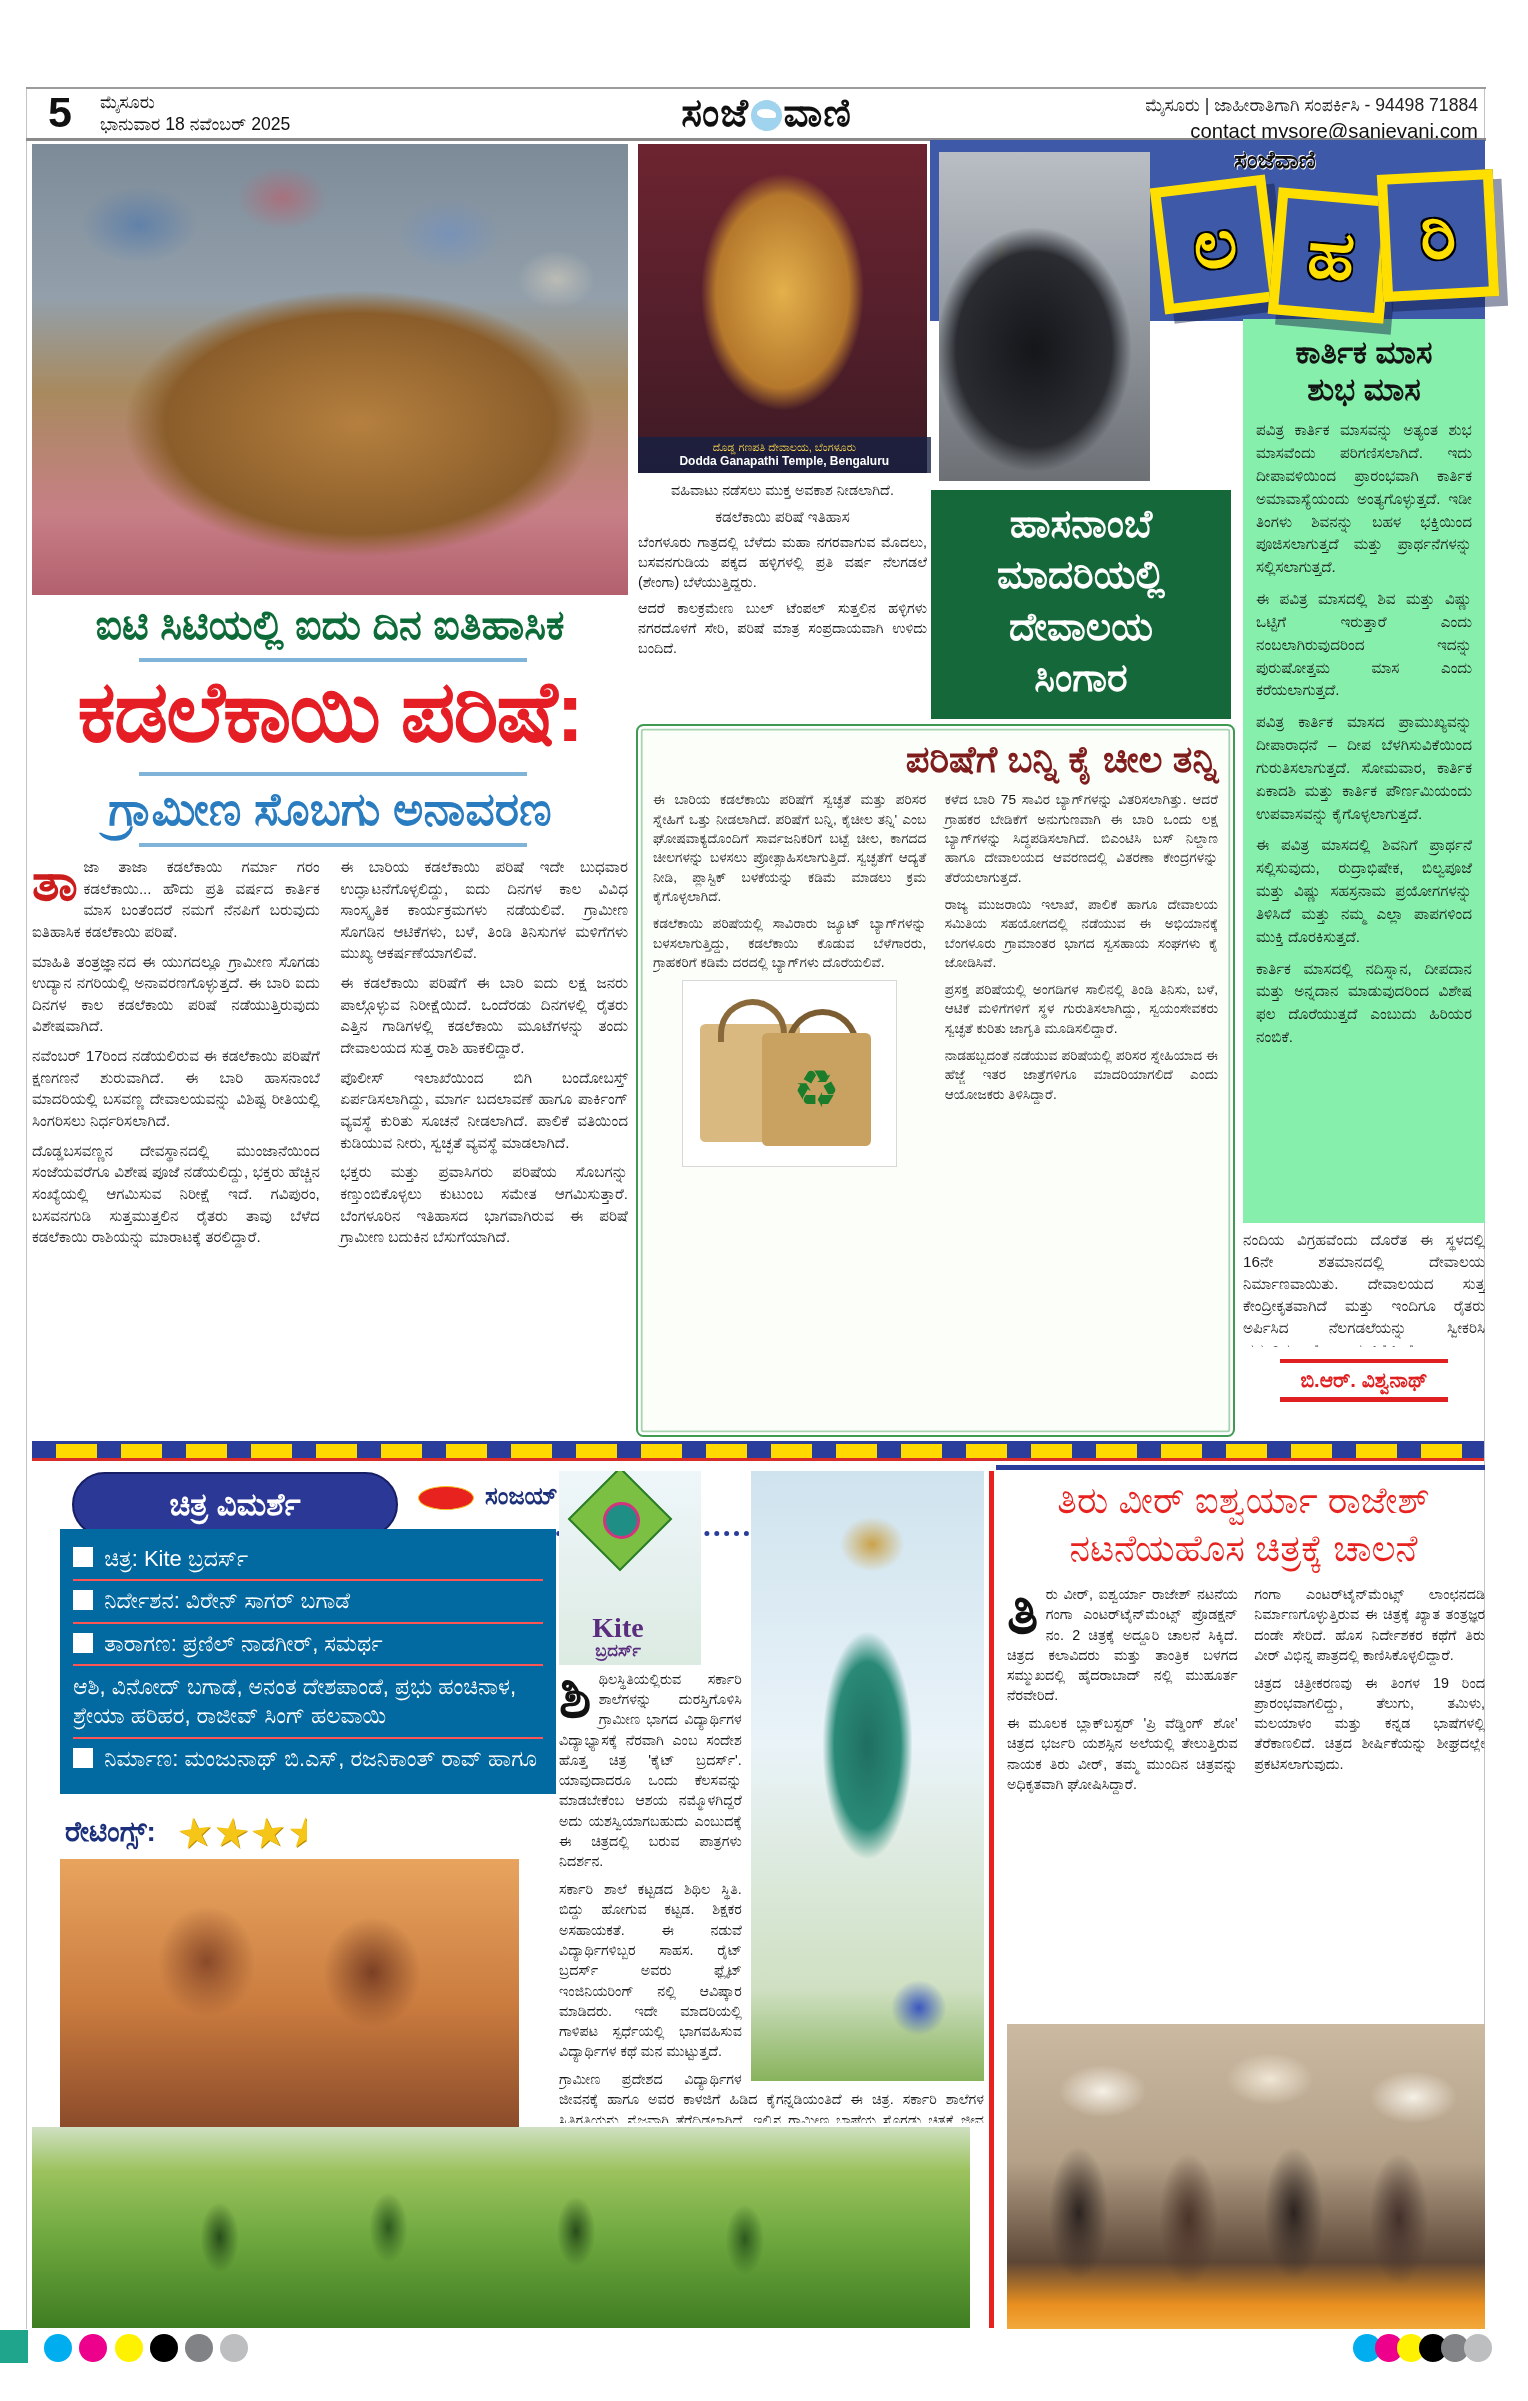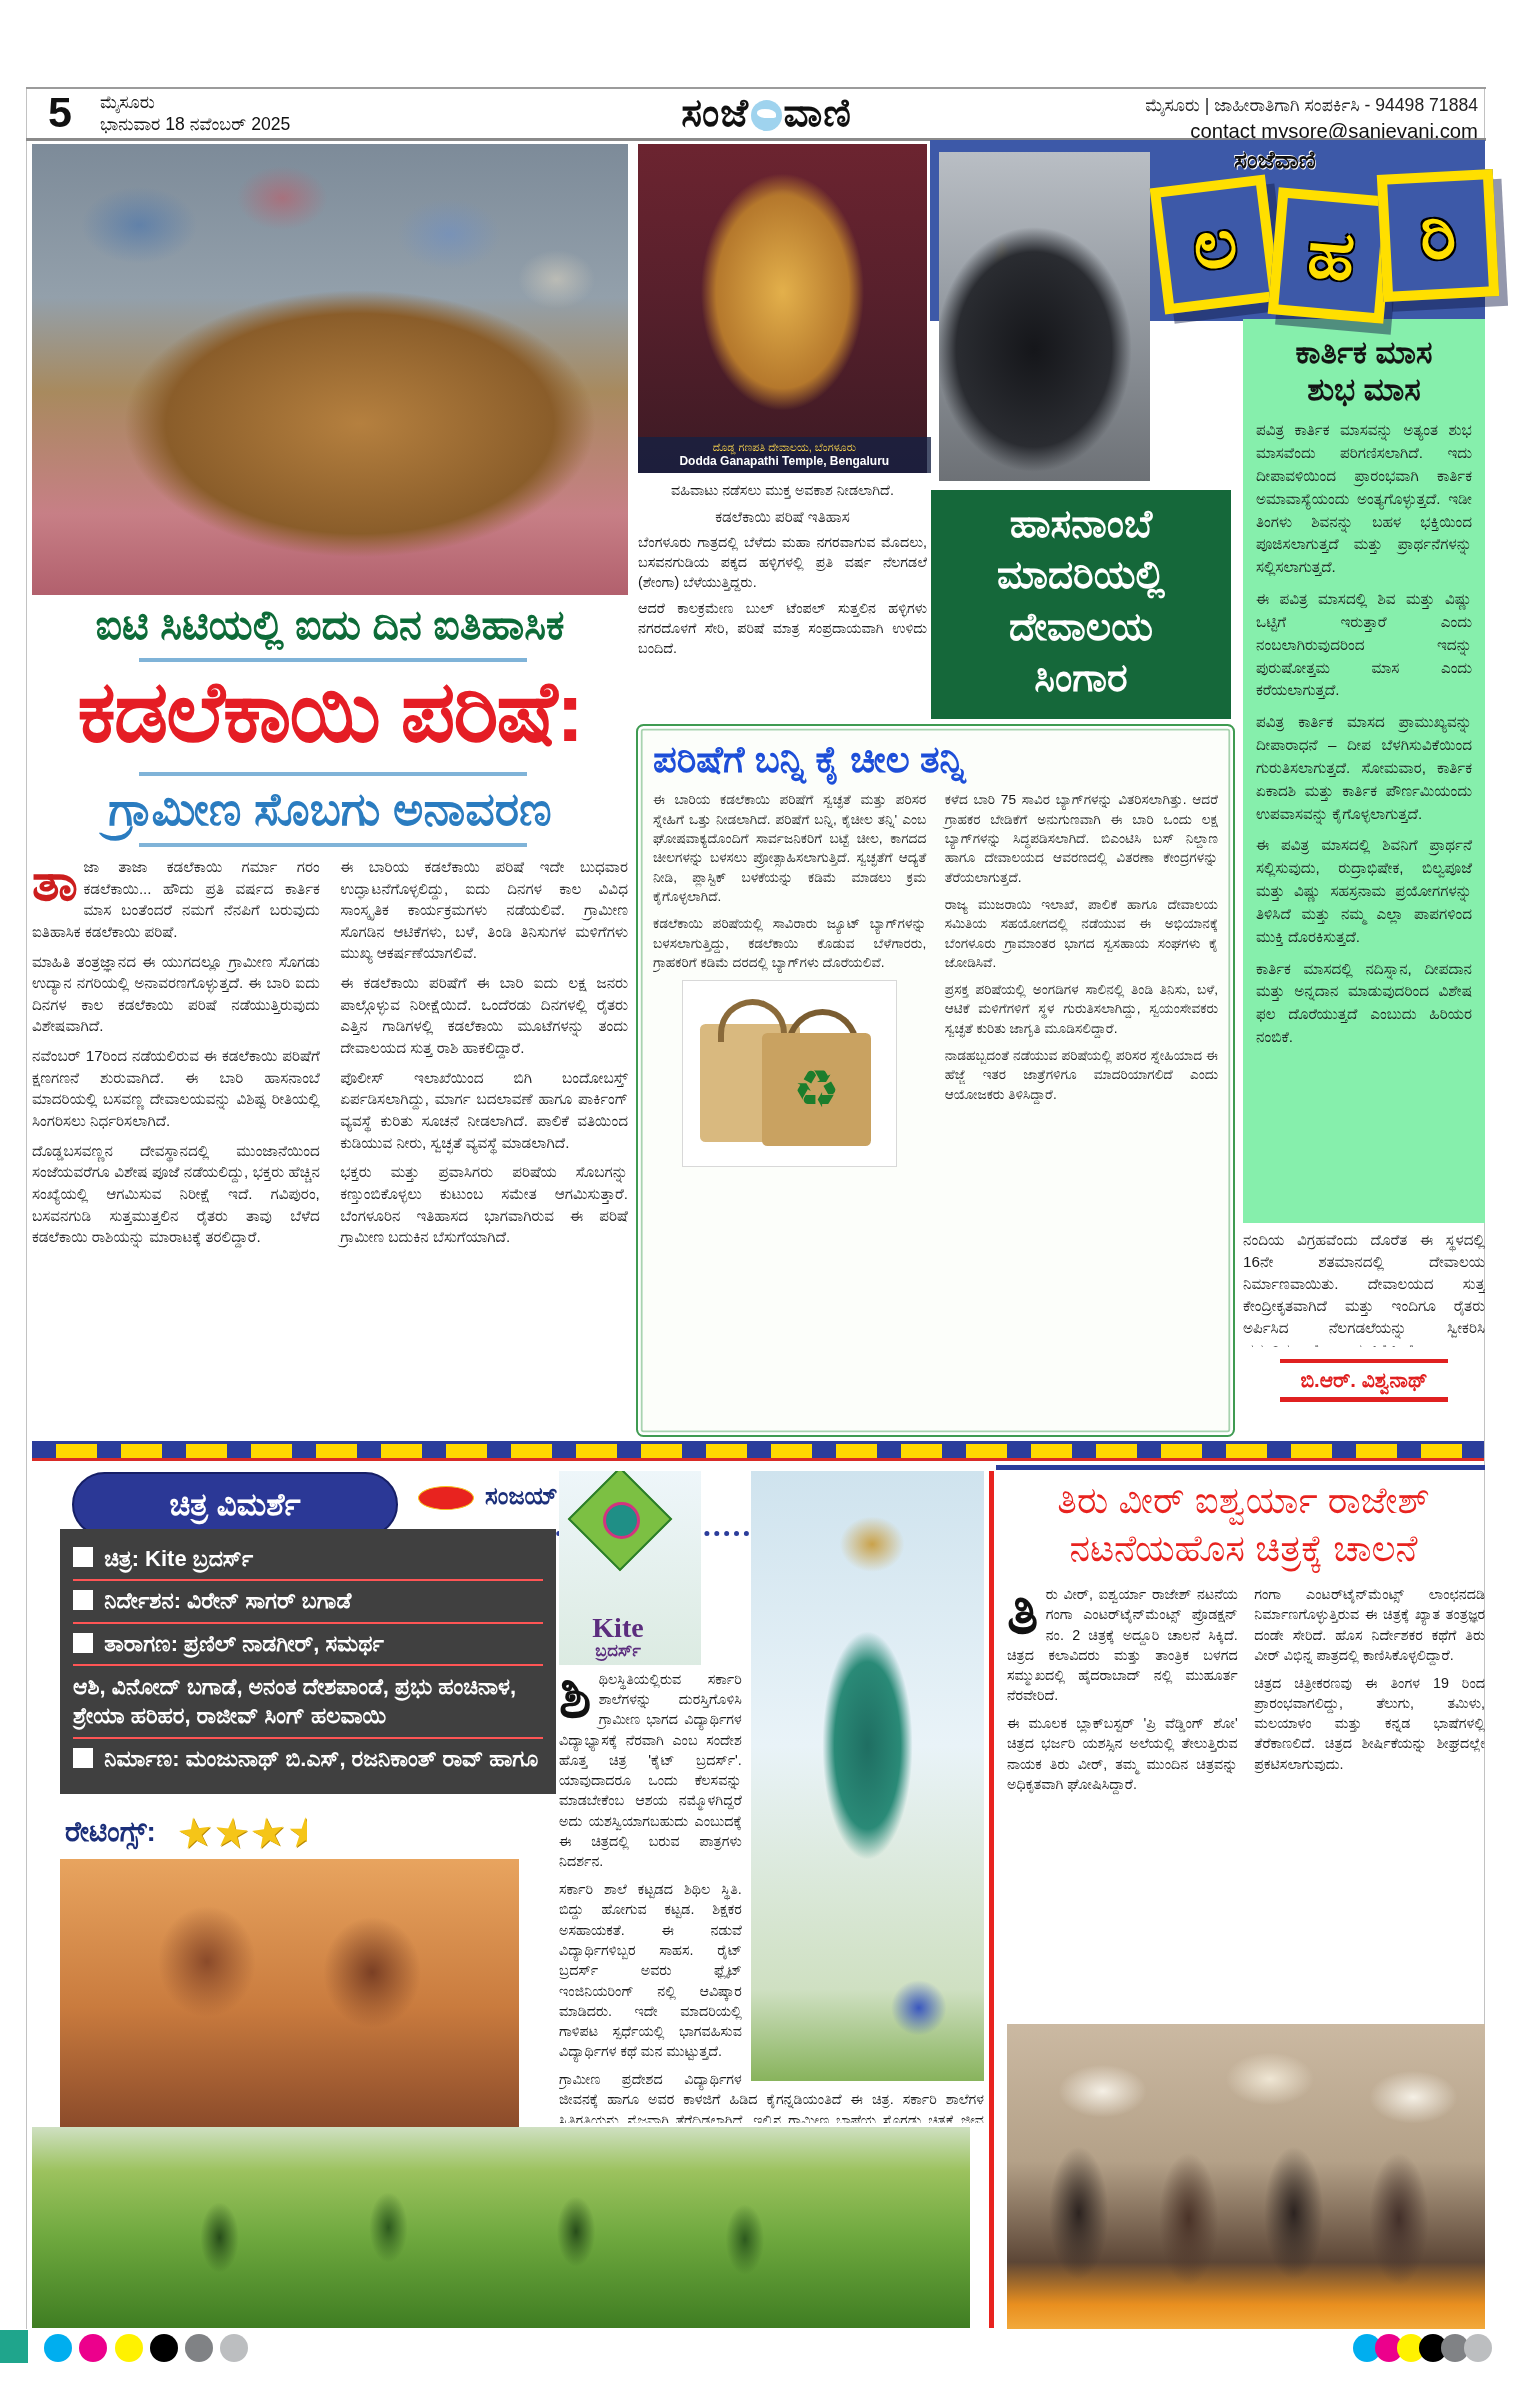--- a/index.html
+++ b/index.html
@@ -84,21 +84,21 @@
   
   .green-box{left:931px;top:490px;width:300px;height:229px;background:#15683a;color:#fff;
     text-align:center;padding-top:9.2px;box-sizing:border-box;}
   .green-box .line{display:inline-block;font-size:39px;font-weight:bold;line-height:1.18;
     border-bottom:2.8px dotted #ffffff;padding:1.8px 5.5px 3.7px 5.5px;}
   .green-box .line:last-child{border-bottom:none;}
 
   
   .bag-box{left:636px;top:724px;width:599px;height:713px;background:#fcfefa;border:2.8px solid #3f9b52;
     border-radius:7.4px;box-shadow:inset 0 0 0 2.8px #fff,inset 0 0 0 4.6px #a8d3b0;box-sizing:border-box;padding:9.2px 15px;}
-  .bag-head{text-align:left;font-size:37px;font-weight:bold;color:#1d4ed8;margin:3.7px 0 9.2px 0;}
+  .bag-head{text-align:right;font-size:37px;font-weight:bold;color:#7f1d1d;margin:3.7px 0 9.2px 0;}
   .bag-text{column-count:2;column-gap:18.5px;font-size:13.7px;line-height:1.42;height:614px;overflow:hidden;}
   .bag-text p{margin:0 0 7.4px 0;}
   .jute-fig{width:213px;height:185px;background:#ffffff;border:0.9px solid #d8d8d8;margin:5.5px auto;position:relative;
     break-inside:avoid;}
   .bag-back{position:absolute;left:16.6px;top:43px;width:100px;height:118px;background:#d9b97f;border-radius:5.5px;}
   .bag-front{position:absolute;left:79px;top:52px;width:109px;height:113px;background:#c9a261;border-radius:5.5px;
     display:flex;align-items:center;justify-content:center;font-size:52px;color:#1b7d2c;}
   .bag-handle1{position:absolute;left:35px;top:18.5px;width:57px;height:37px;border:6.5px solid #8a6a3a;border-bottom:none;
     border-radius:37px 37px 0 0;}
   .bag-handle2{position:absolute;left:103px;top:28px;width:61px;height:37px;border:6.5px solid #7a5c30;border-bottom:none;
@@ -120,22 +120,22 @@
     background-image:repeating-linear-gradient(90deg,#2b3d9b 0 24px,#ffd900 24px 65px);}
 
   
   .review-pill{left:72px;top:1472px;width:322px;height:61px;background:#2b3896;border:2.8px solid #161f66;border-radius:35px;
     color:#fff;font-size:31px;font-weight:bold;display:flex;align-items:center;justify-content:center;}
   .author-row{left:418px;top:1482px;width:388px;font-size:24px;font-weight:bold;color:#1b2f7a;}
   .author-dot{display:inline-block;width:54px;height:22px;background:#e8231f;border:1.8px solid #f5c518;border-radius:50%;
     vertical-align:middle;margin-right:11px;}
   .author-dots{left:418px;top:1525px;width:351px;border-bottom:5.5px dotted #2b3d9b;height:5.5px;}
 
-  .credits-box{left:60px;top:1529px;width:496px;background:#404040;color:#fff;box-sizing:border-box;
-    padding:9.2px 13px;font-size:22px;font-weight:bold;line-height:1.35;}
+  .credits-box{left:60px;top:1529px;width:496px;background:#0369a1;color:#fff;box-sizing:border-box;
+    padding:9.2px 13px;font-size:22px;font-weight:normal;line-height:1.35;}
   .credit-row{margin:5.5px 0;border-bottom:2.8px solid #f55;padding-bottom:5.5px;}
   .credit-row:last-child{border-bottom:none;}
   .sq{display:inline-block;width:20.3px;height:20.3px;background:#ffffff;margin-right:11px;vertical-align:-1.8px;}
   .rating-row{left:65px;top:1813px;width:480px;font-size:28px;font-weight:bold;color:#1b2f7a;}
   .stars{display:inline-block;vertical-align:middle;margin-left:13px;font-size:41px;color:#f5c518;line-height:1;}
   .star{display:inline-block;text-shadow:0.9px 0.9px 0 #b98900;}
   .star.r1{transform:rotate(-8deg);} .star.r2{transform:rotate(6deg);}
   .half-star{position:relative;display:inline-block;width:20.3px;overflow:hidden;vertical-align:top;}
 
   .boys-photo{left:60px;top:1859px;width:459px;height:270px;

